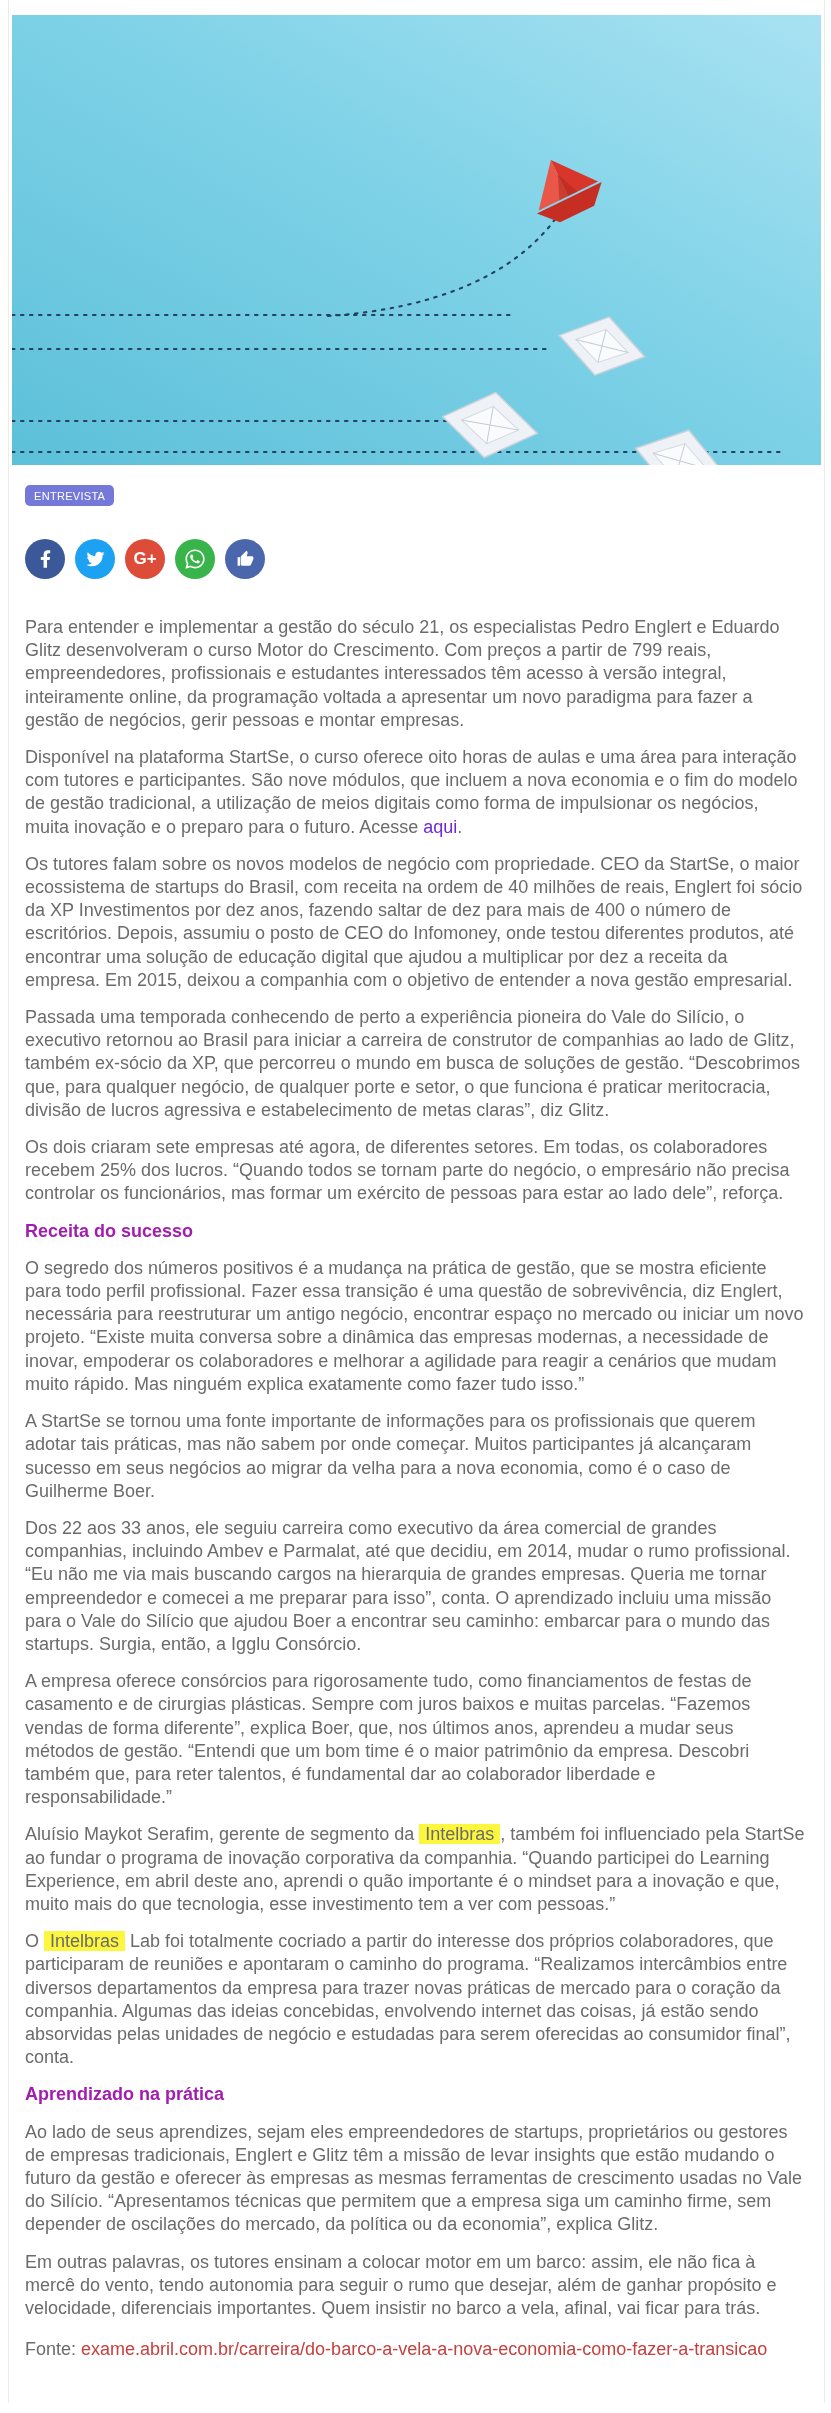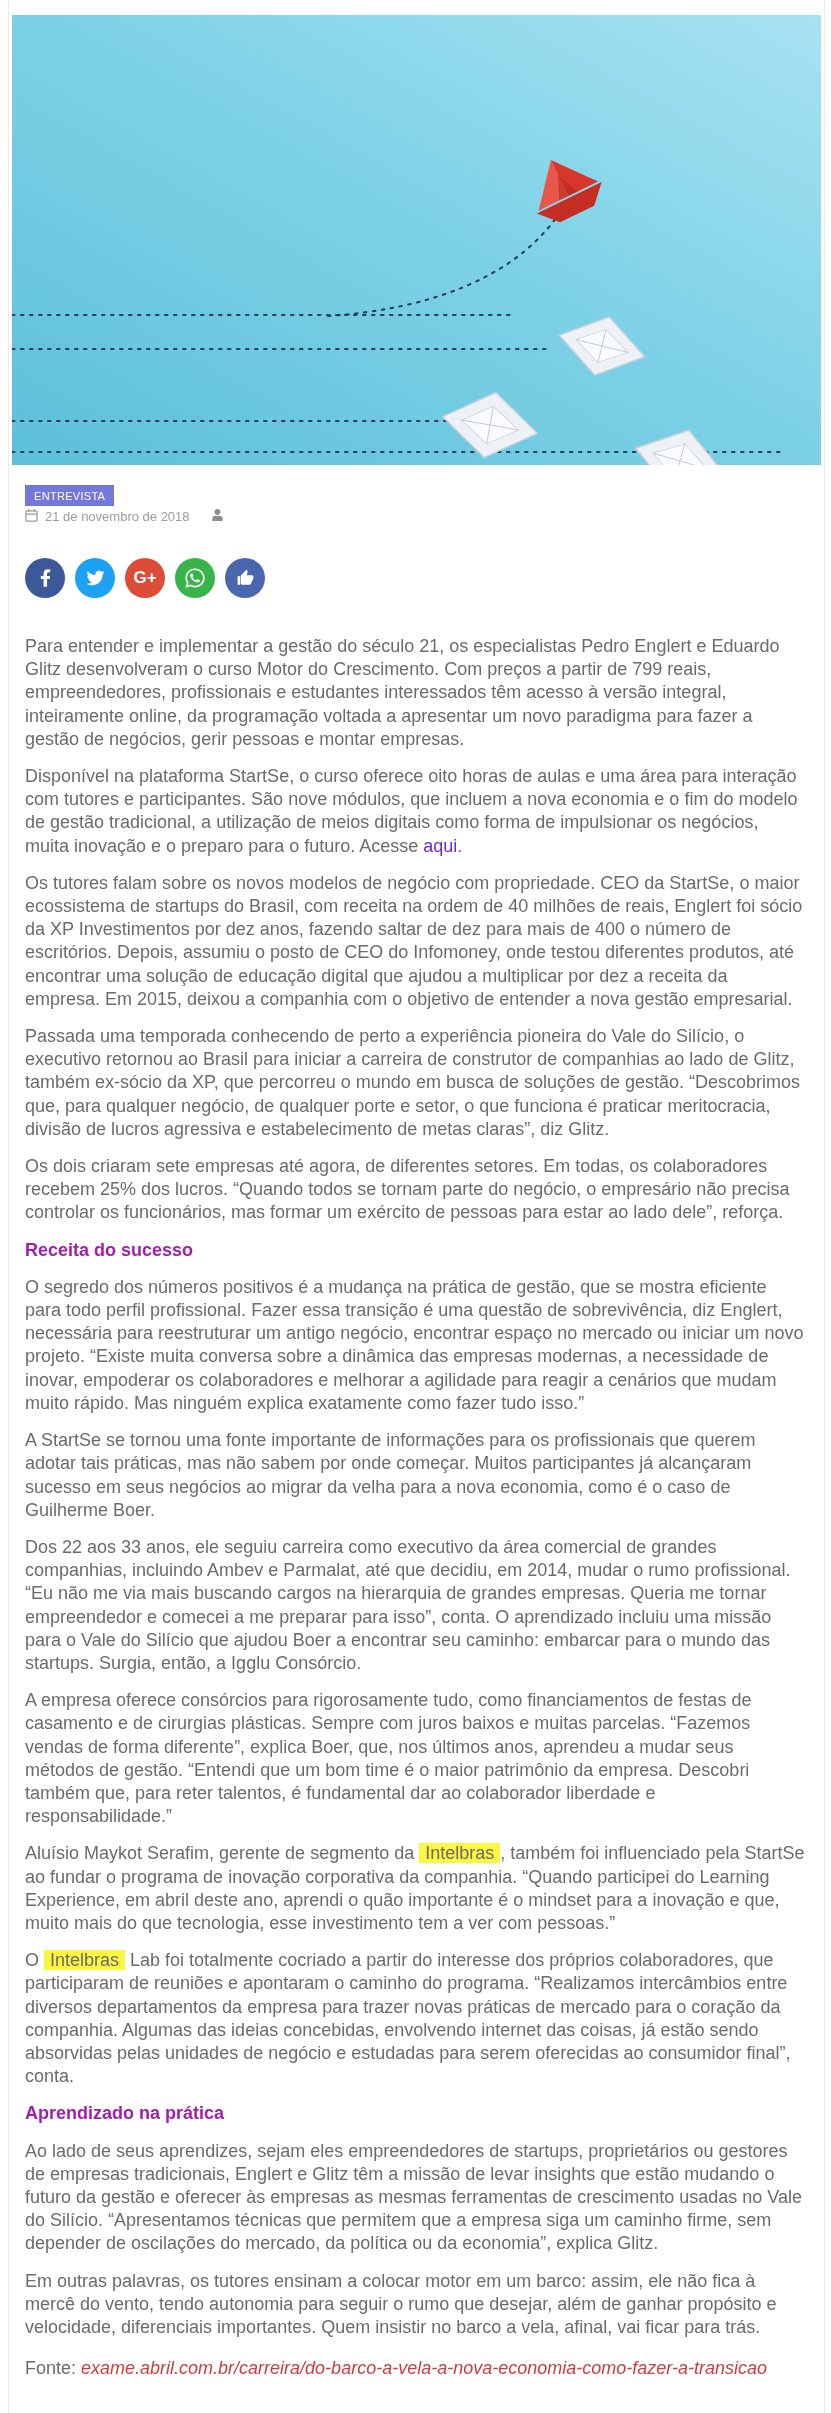--- a/index.html
+++ b/index.html
@@ -27,21 +27,21 @@
   .content{
     padding:20px 18px 0 16px;
   }
   .badge{
     display:inline-block;
     background:#7478d8;
     color:#fff;
     font-size:11px;
     letter-spacing:.3px;
     padding:5px 9px 4px;
-    border-radius:0;
+    border-radius:5px;
     text-decoration:none;
     text-transform:uppercase;
   }
   h1.title{
     margin:13px 0 6px 0;
     font-size:27.5px;
     line-height:36px;
     font-weight:400;
     color:#3c3c3c;
     letter-spacing:-.2px;
@@ -90,21 +90,20 @@
     text-decoration:none;
   }
   mark.hl{
     background:#fdf63f;
     color:#6b6b6b;
     padding:0 6px;
   }
   p.source{margin-top:18px;}
   a.source-link{
     color:#c5403f;
-    font-style:italic;
     text-decoration:none;
     margin-top:24px;
   }
 </style>
 </head>
 <body>
 
 <div class="card">
 
   <div class="hero">
@@ -151,35 +150,20 @@
         </g>
       </g>
     </svg>
   </div>
 
   <div class="content">
 
     <a href="#" class="badge">ENTREVISTA</a>
 
 
-    <div class="meta">
-      <span>
-        <svg width="13" height="14" viewBox="0 0 14 15" fill="none" stroke="#9b9b9b" stroke-width="1.4">
-          <rect x="1" y="3" width="12" height="11" rx="1"></rect>
-          <path d="M4 1 V4 M10 1 V4 M1 6.5 H13"></path>
-        </svg>
-      </span>
-      <span>21 de novembro de 2018</span>
-      <span class="sep"></span>
-      <span>
-        <svg width="11" height="12" viewBox="0 0 448 512" fill="#8c8c8c">
-          <path d="M224 256c70.7 0 128-57.3 128-128S294.7 0 224 0 96 57.3 96 128s57.3 128 128 128zm89.6 32h-16.7c-22.2 10.2-46.9 16-72.9 16s-50.6-5.8-72.9-16h-16.7C60.2 288 0 348.2 0 422.4V464c0 26.5 21.5 48 48 48h352c26.5 0 48-21.5 48-48v-41.6c0-74.2-60.2-134.4-134.4-134.4z"></path>
-        </svg>
-      </span>
-    </div>
 
     <div class="share-row">
       <a href="#" class="share fb">
         <span>
           <svg width="11" height="20" viewBox="0 0 320 512" fill="#fff">
               <path d="M279.14 288l14.22-92.66h-88.91v-60.13c0-25.35 12.42-50.06 52.24-50.06h40.42V6.26S260.43 0 225.36 0c-73.22 0-121.08 44.38-121.08 124.72v70.62H22.89V288h81.39v224h100.17V288z"></path>
             </svg>
         </span>
       </a>
       <a href="#" class="share tw">

